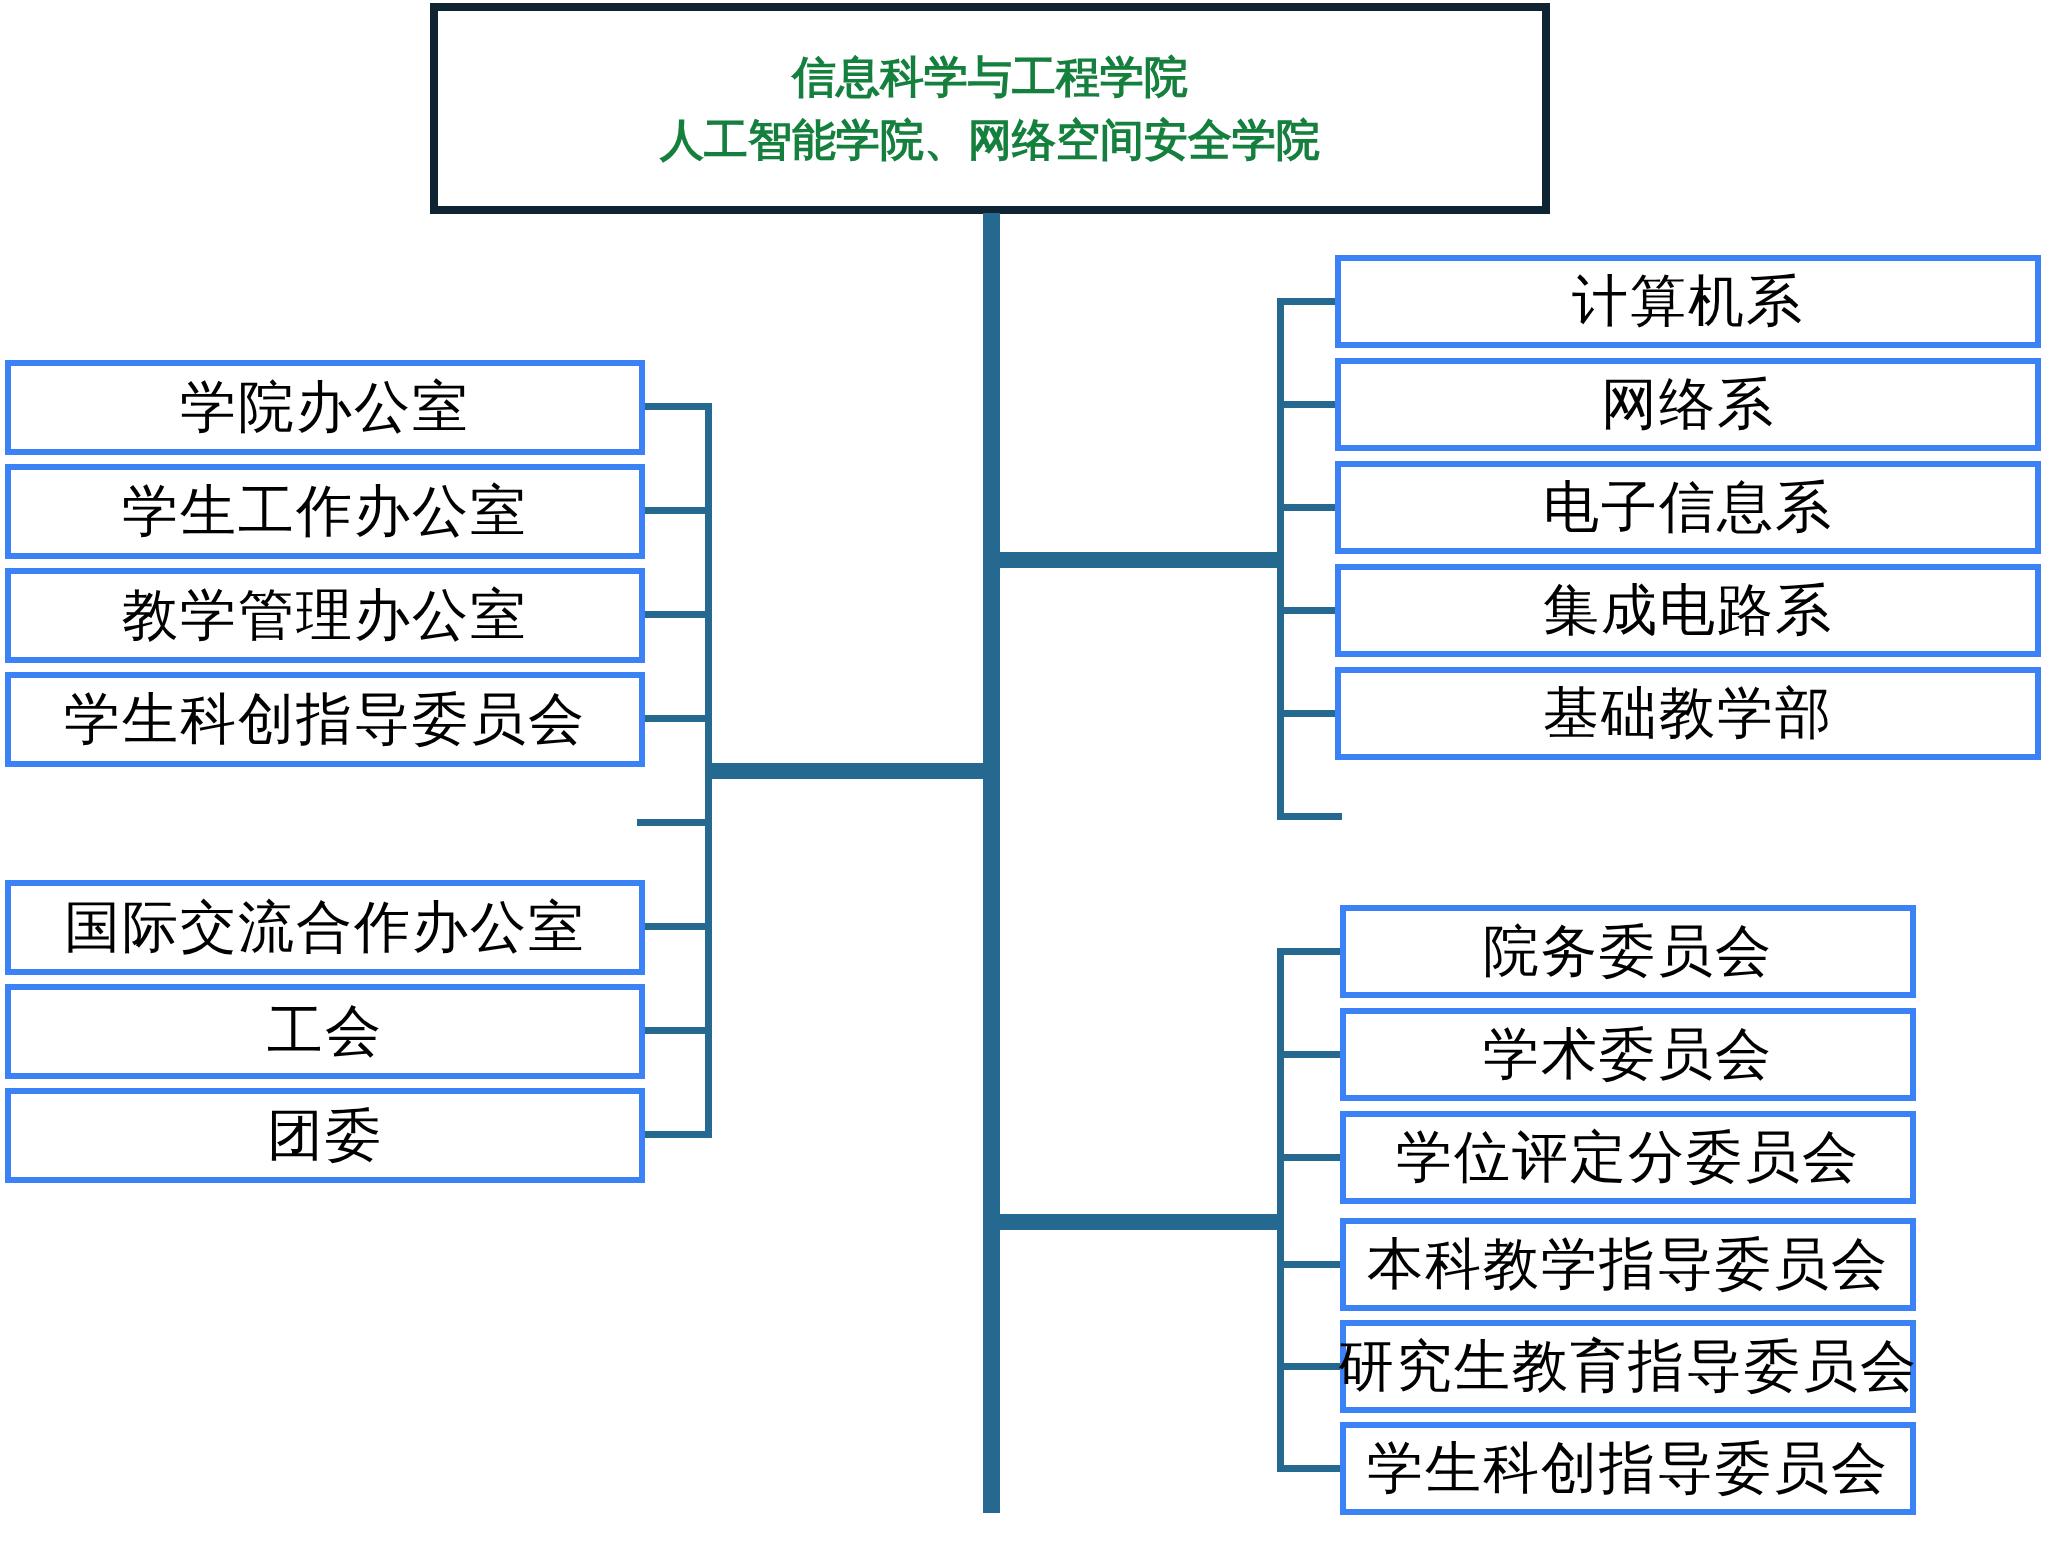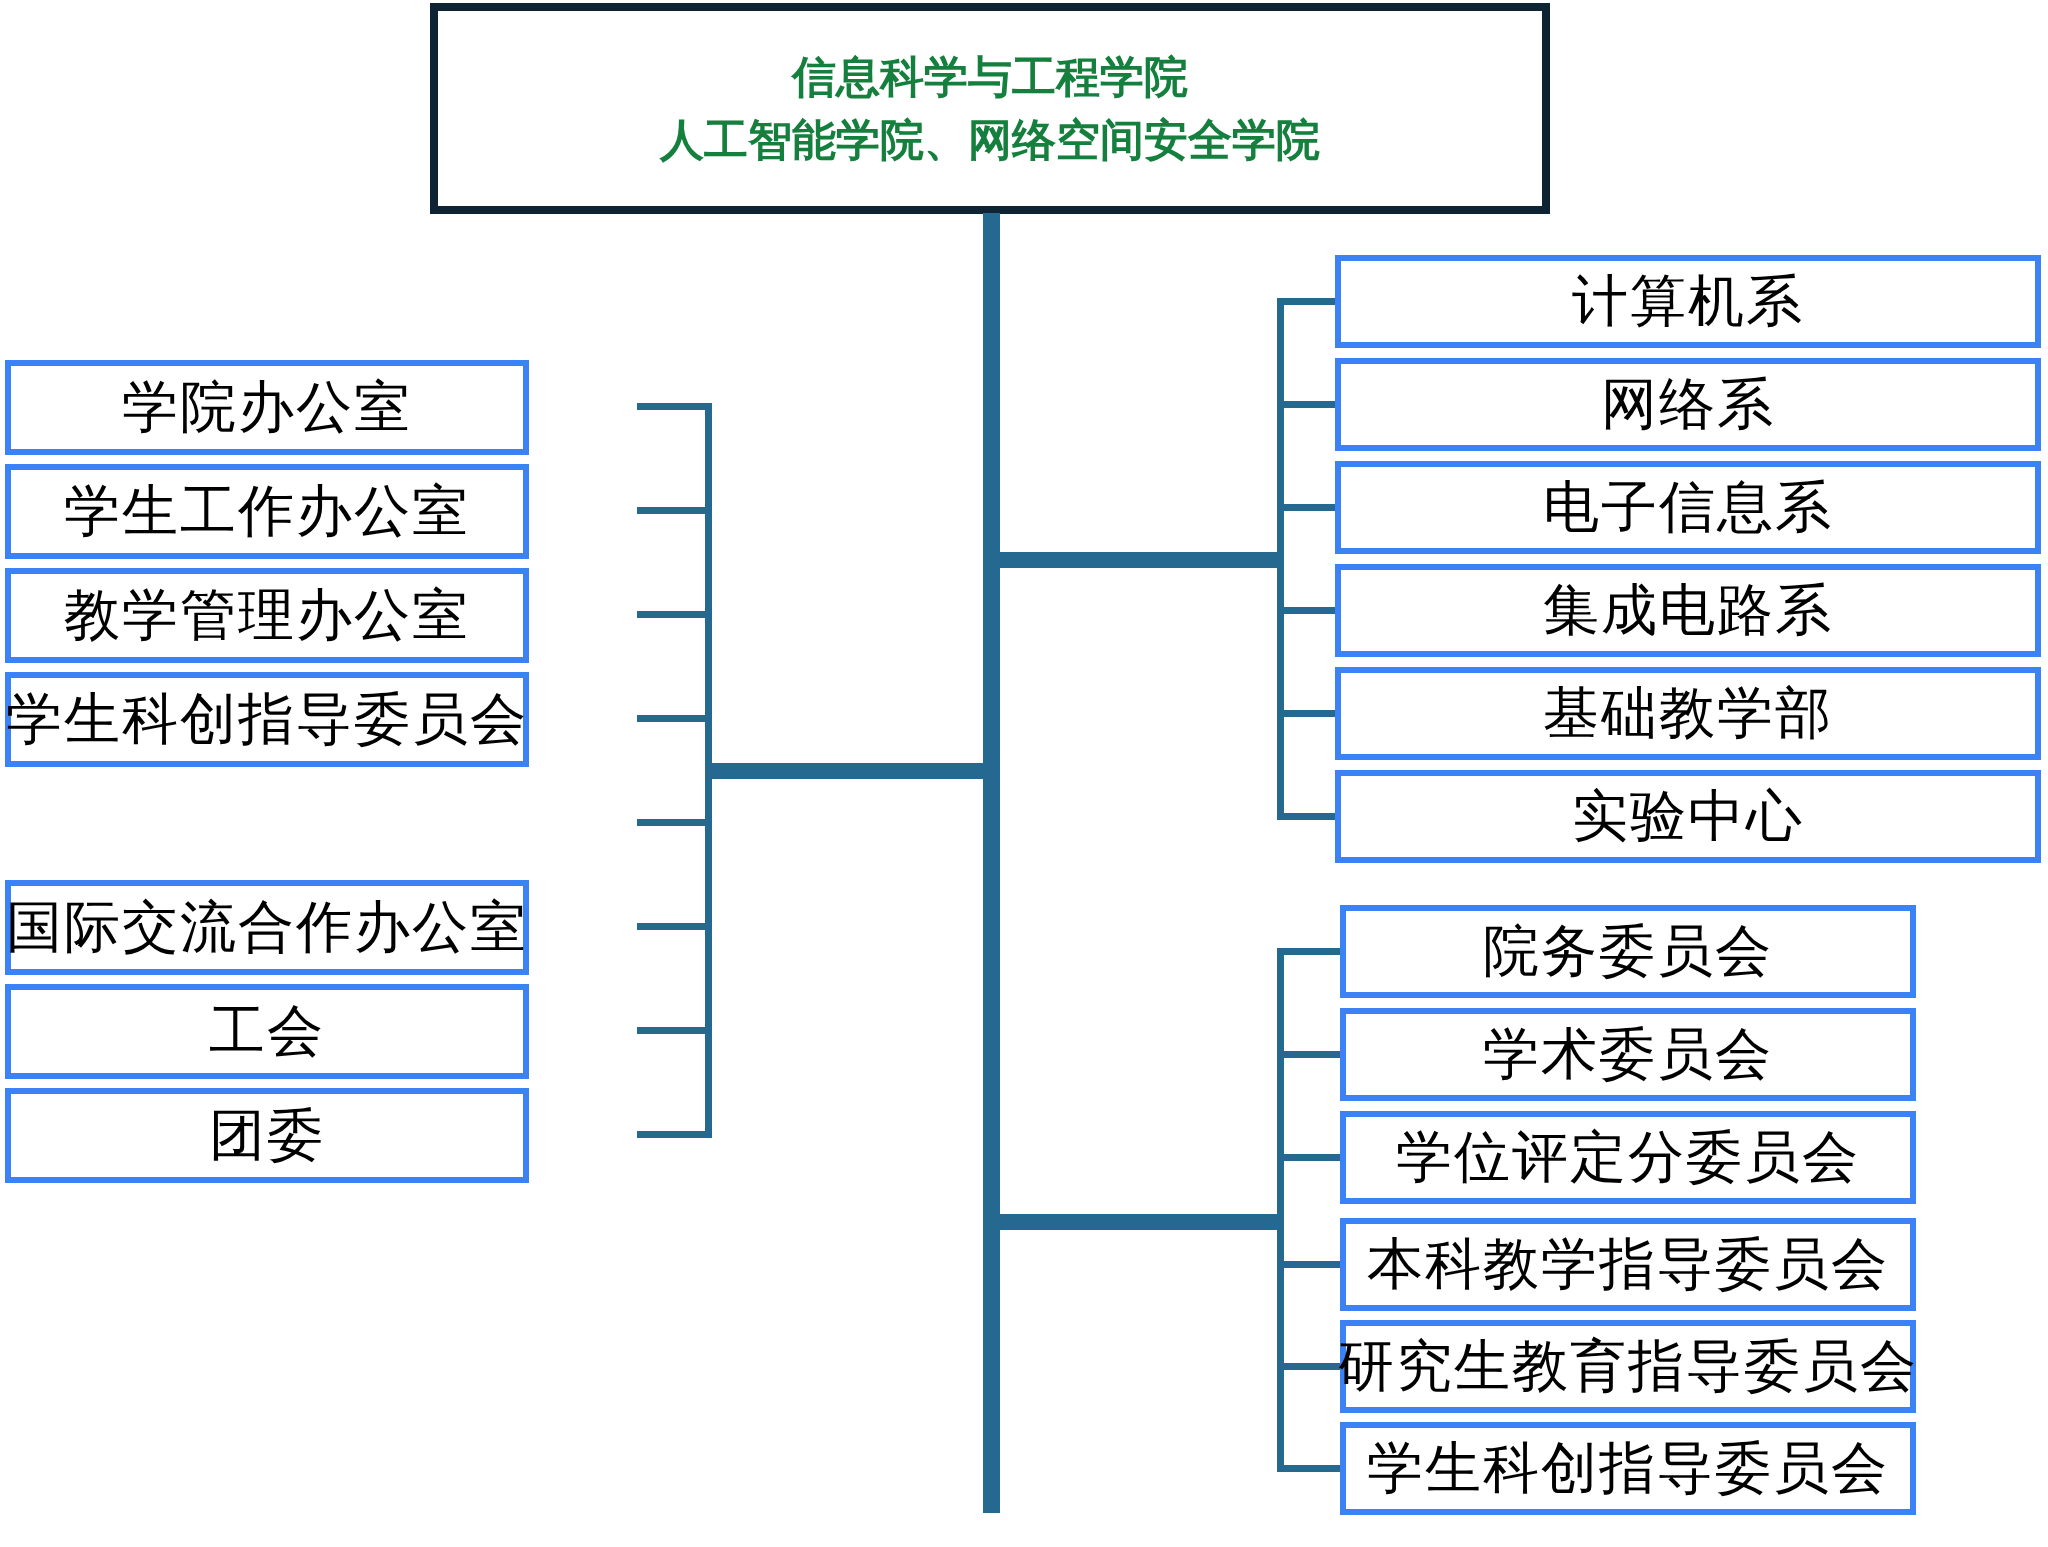--- a/index.html
+++ b/index.html
@@ -29,21 +29,21 @@
     display: flex;
     align-items: center;
     justify-content: center;
   }
   .box-label {
     font-size: 56px;
     color: #000000;
     white-space: nowrap;
     letter-spacing: 2px;
   }
-  .left-box  { left: 5px;    width: 524px; height: 95px; justify-content: center; }
+  .left-box  { left: 5px;    width: 640px; height: 95px; justify-content: center; }
   .dept-box  { left: 1335px; width: 706px; height: 93px; }
   .comm-box  { left: 1340px; width: 576px; height: 93px; }
 
   .title-box {
     position: absolute;
     box-sizing: border-box;
     left: 430px;
     top: 3px;
     width: 1120px;
     height: 211px;
@@ -134,23 +134,20 @@
     </div>
   <div class="box dept-box" style="top:461px">
       <span class="box-label">电子信息系</span>
     </div>
   <div class="box dept-box" style="top:564px">
       <span class="box-label">集成电路系</span>
     </div>
   <div class="box dept-box" style="top:667px">
       <span class="box-label">基础教学部</span>
     </div>
-  <div class="box dept-box" style="top:770px">
-      <span class="box-label">实验中心</span>
-    </div>
 
   <div class="box comm-box" style="top:905px">
       <span class="box-label">院务委员会</span>
     </div>
   <div class="box comm-box" style="top:1008px">
       <span class="box-label">学术委员会</span>
     </div>
   <div class="box comm-box" style="top:1111px">
       <span class="box-label">学位评定分委员会</span>
     </div>

